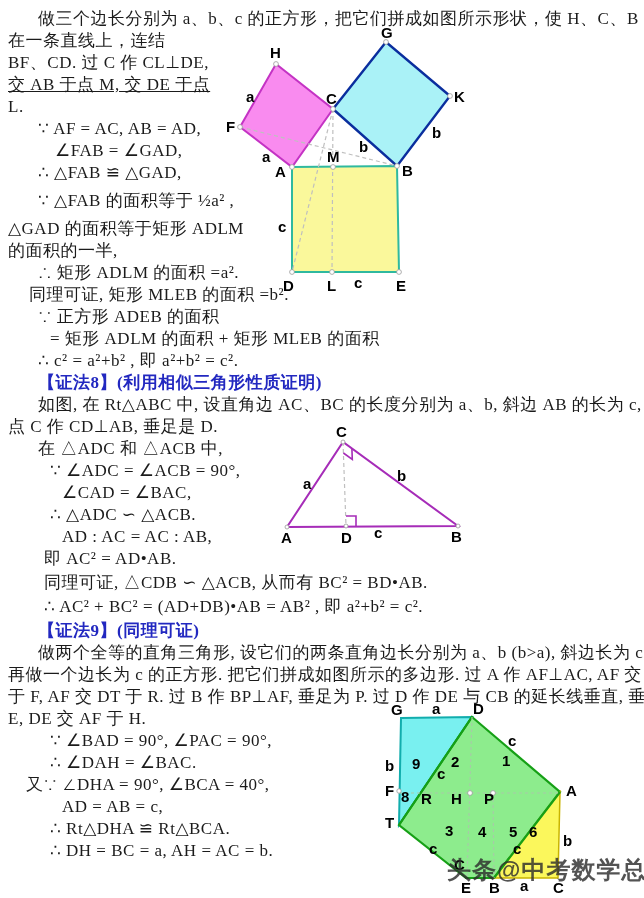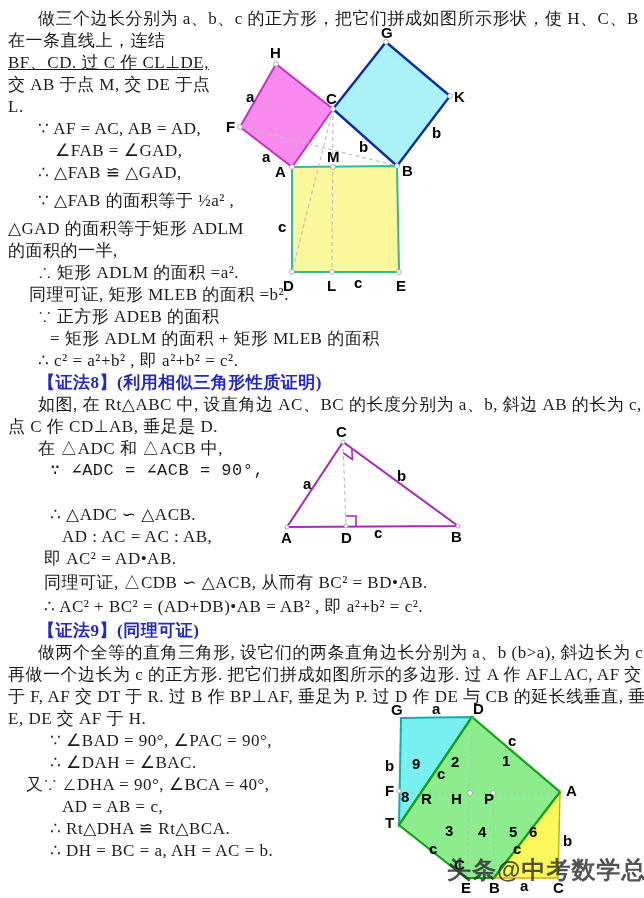--- a/index.html
+++ b/index.html
@@ -22,39 +22,40 @@
     color:rgba(45,45,45,0.82); letter-spacing:1px; white-space:nowrap;
   }
 </style>
 </head>
 <body>
 
 <div id="page">
 
   <div class="ln" style="left:38px; top:8px;">做三个边长分别为 a、b、c 的正方形，把它们拼成如图所示形状，使 H、C、B 三点</div>
   <div class="ln" style="left:8px;  top:30px;">在一条直线上，连结</div>
-  <div class="ln" style="left:8px;  top:52px;text-decoration:underline;">BF、CD. 过 C 作 CL⊥DE,</div>
-  <div class="ln" style="left:8px;  top:74px;">交 AB 于点 M, 交 DE 于点</div>
+  <div class="ln" style="left:8px;  top:52px;">BF、CD. 过 C 作 CL⊥DE,</div>
+  <div class="ln" style="left:8px;  top:74px;text-decoration:underline;">交 AB 于点 M, 交 DE 于点</div>
   <div class="ln" style="left:8px;  top:96px;">L.</div>
   <div class="ln" style="left:38px; top:118px;">∵ AF = AC, AB = AD,</div>
   <div class="ln" style="left:55px; top:140px;">∠FAB = ∠GAD,</div>
   <div class="ln" style="left:38px; top:162px;">∴ △FAB ≌ △GAD,</div>
   <div class="ln" style="left:38px; top:190px;">∵ △FAB 的面积等于 ½a² ,</div>
   <div class="ln" style="left:8px;  top:218px;">△GAD 的面积等于矩形 ADLM</div>
   <div class="ln" style="left:8px;  top:240px;">的面积的一半,</div>
   <div class="ln" style="left:38px; top:262px;">∴ 矩形 ADLM 的面积 =a².</div>
   <div class="ln" style="left:8px;  top:284px;margin-left:21px;">同理可证, 矩形 MLEB 的面积 =b².</div>
   <div class="ln" style="left:38px; top:306px;">∵ 正方形 ADEB 的面积</div>
   <div class="ln" style="left:50px; top:328px;">= 矩形 ADLM 的面积 + 矩形 MLEB 的面积</div>
   <div class="ln" style="left:38px; top:350px;">∴ c² = a²+b² , 即 a²+b² = c².</div>
   <div class="ln blue" style="left:38px; top:372px;">【证法8】(利用相似三角形性质证明)</div>
   <div class="ln" style="left:38px; top:394px;">如图, 在 Rt△ABC 中, 设直角边 AC、BC 的长度分别为 a、b, 斜边 AB 的长为 c, 过</div>
   <div class="ln" style="left:8px;  top:416px;font-family:Liberation Serif, serif;">点 C 作 CD⊥AB, 垂足是 D.</div>
   <div class="ln" style="left:38px; top:438px;">在 △ADC 和 △ACB 中,</div>
-  <div class="ln" style="left:50px; top:460px;font-family:Liberation Mono, monospace;">∵ ∠ADC = ∠ACB = 90°,</div>
+  <div class="ln" style="left:50px; top:460px;">∵ ∠ADC = ∠ACB = 90°,</div>
+  <div class="ln" style="left:62px; top:482px;">∠CAD = ∠BAC,</div>
   <div class="ln" style="left:50px; top:504px;">∴ △ADC ∽ △ACB.</div>
   <div class="ln" style="left:62px; top:526px;">AD : AC = AC : AB,</div>
   <div class="ln" style="left:44px; top:548px;">即 AC² = AD•AB.</div>
   <div class="ln" style="left:44px; top:572px;">同理可证, △CDB ∽ △ACB, 从而有 BC² = BD•AB.</div>
   <div class="ln" style="left:44px; top:596px;">∴ AC² + BC² = (AD+DB)•AB = AB² , 即 a²+b² = c².</div>
   <div class="ln blue" style="left:38px; top:620px;">【证法9】(同理可证)</div>
   <div class="ln" style="left:38px; top:642px;">做两个全等的直角三角形, 设它们的两条直角边长分别为 a、b (b&gt;a), 斜边长为 c.</div>
   <div class="ln" style="left:8px;  top:664px;">再做一个边长为 c 的正方形. 把它们拼成如图所示的多边形. 过 A 作 AF⊥AC, AF 交 GT</div>
   <div class="ln" style="left:8px;  top:686px;">于 F, AF 交 DT 于 R. 过 B 作 BP⊥AF, 垂足为 P. 过 D 作 DE 与 CB 的延长线垂直, 垂足为</div>
   <div class="ln" style="left:8px;  top:708px;">E, DE 交 AF 于 H.</div>

